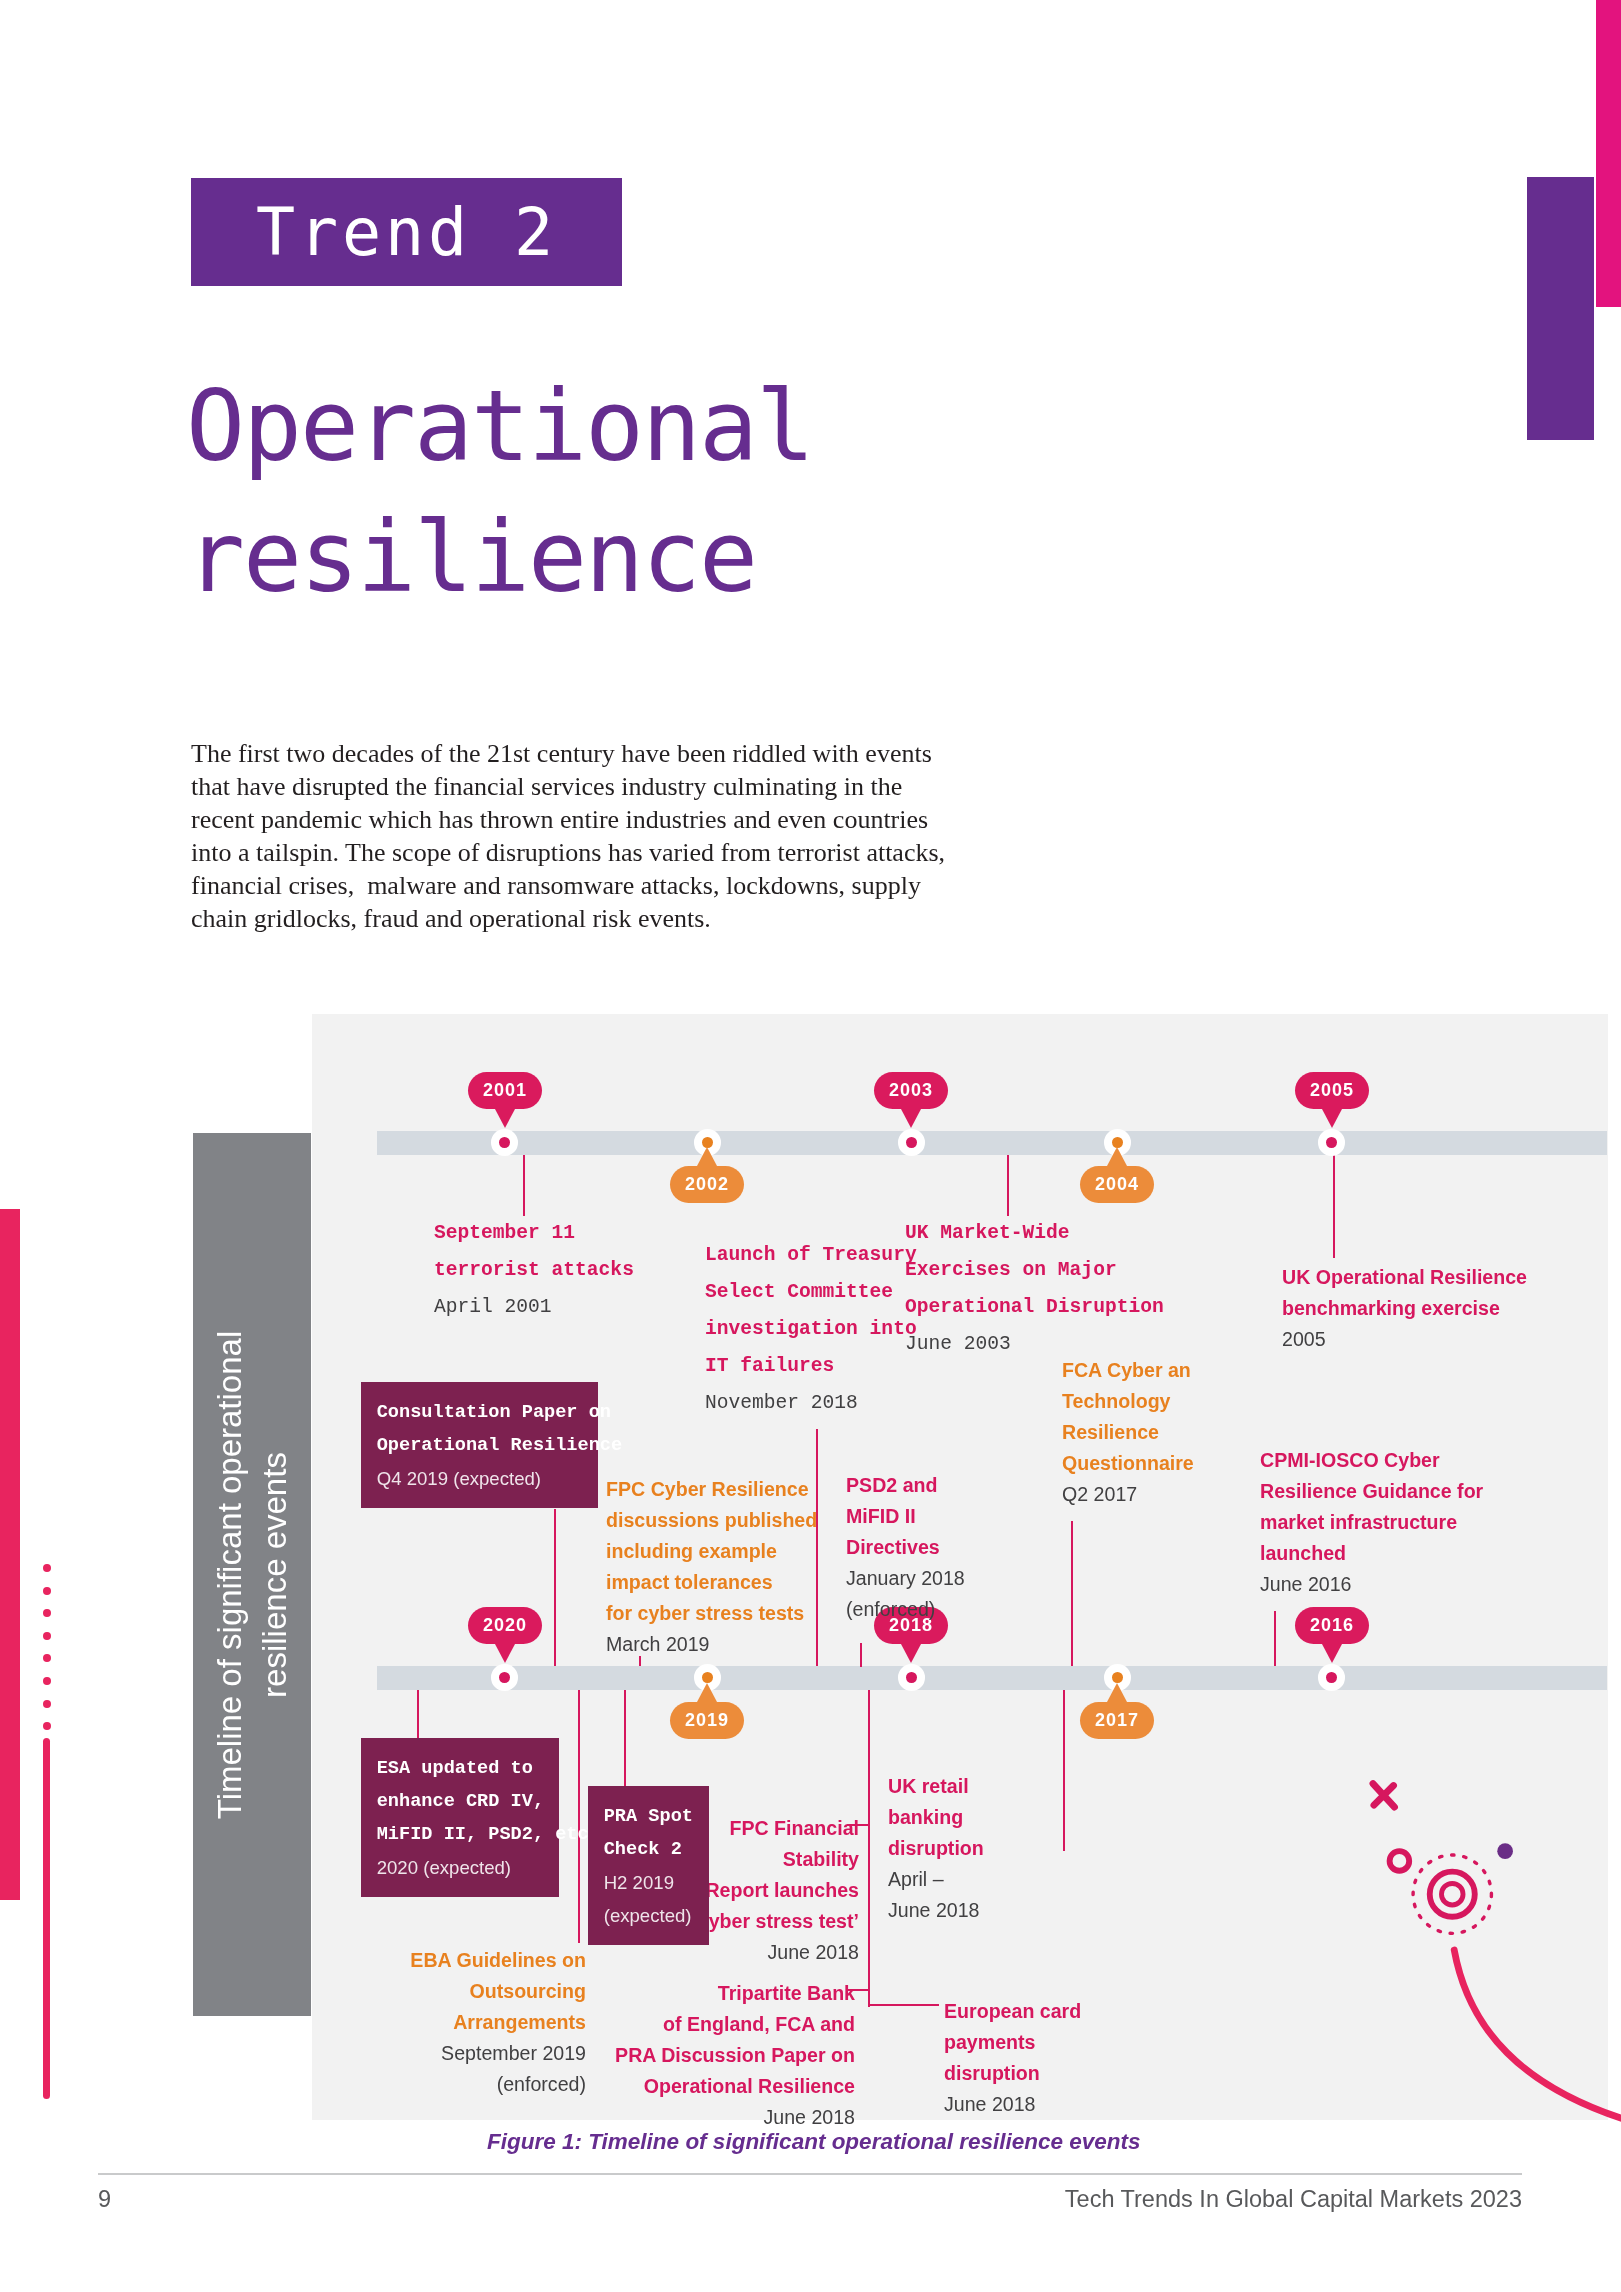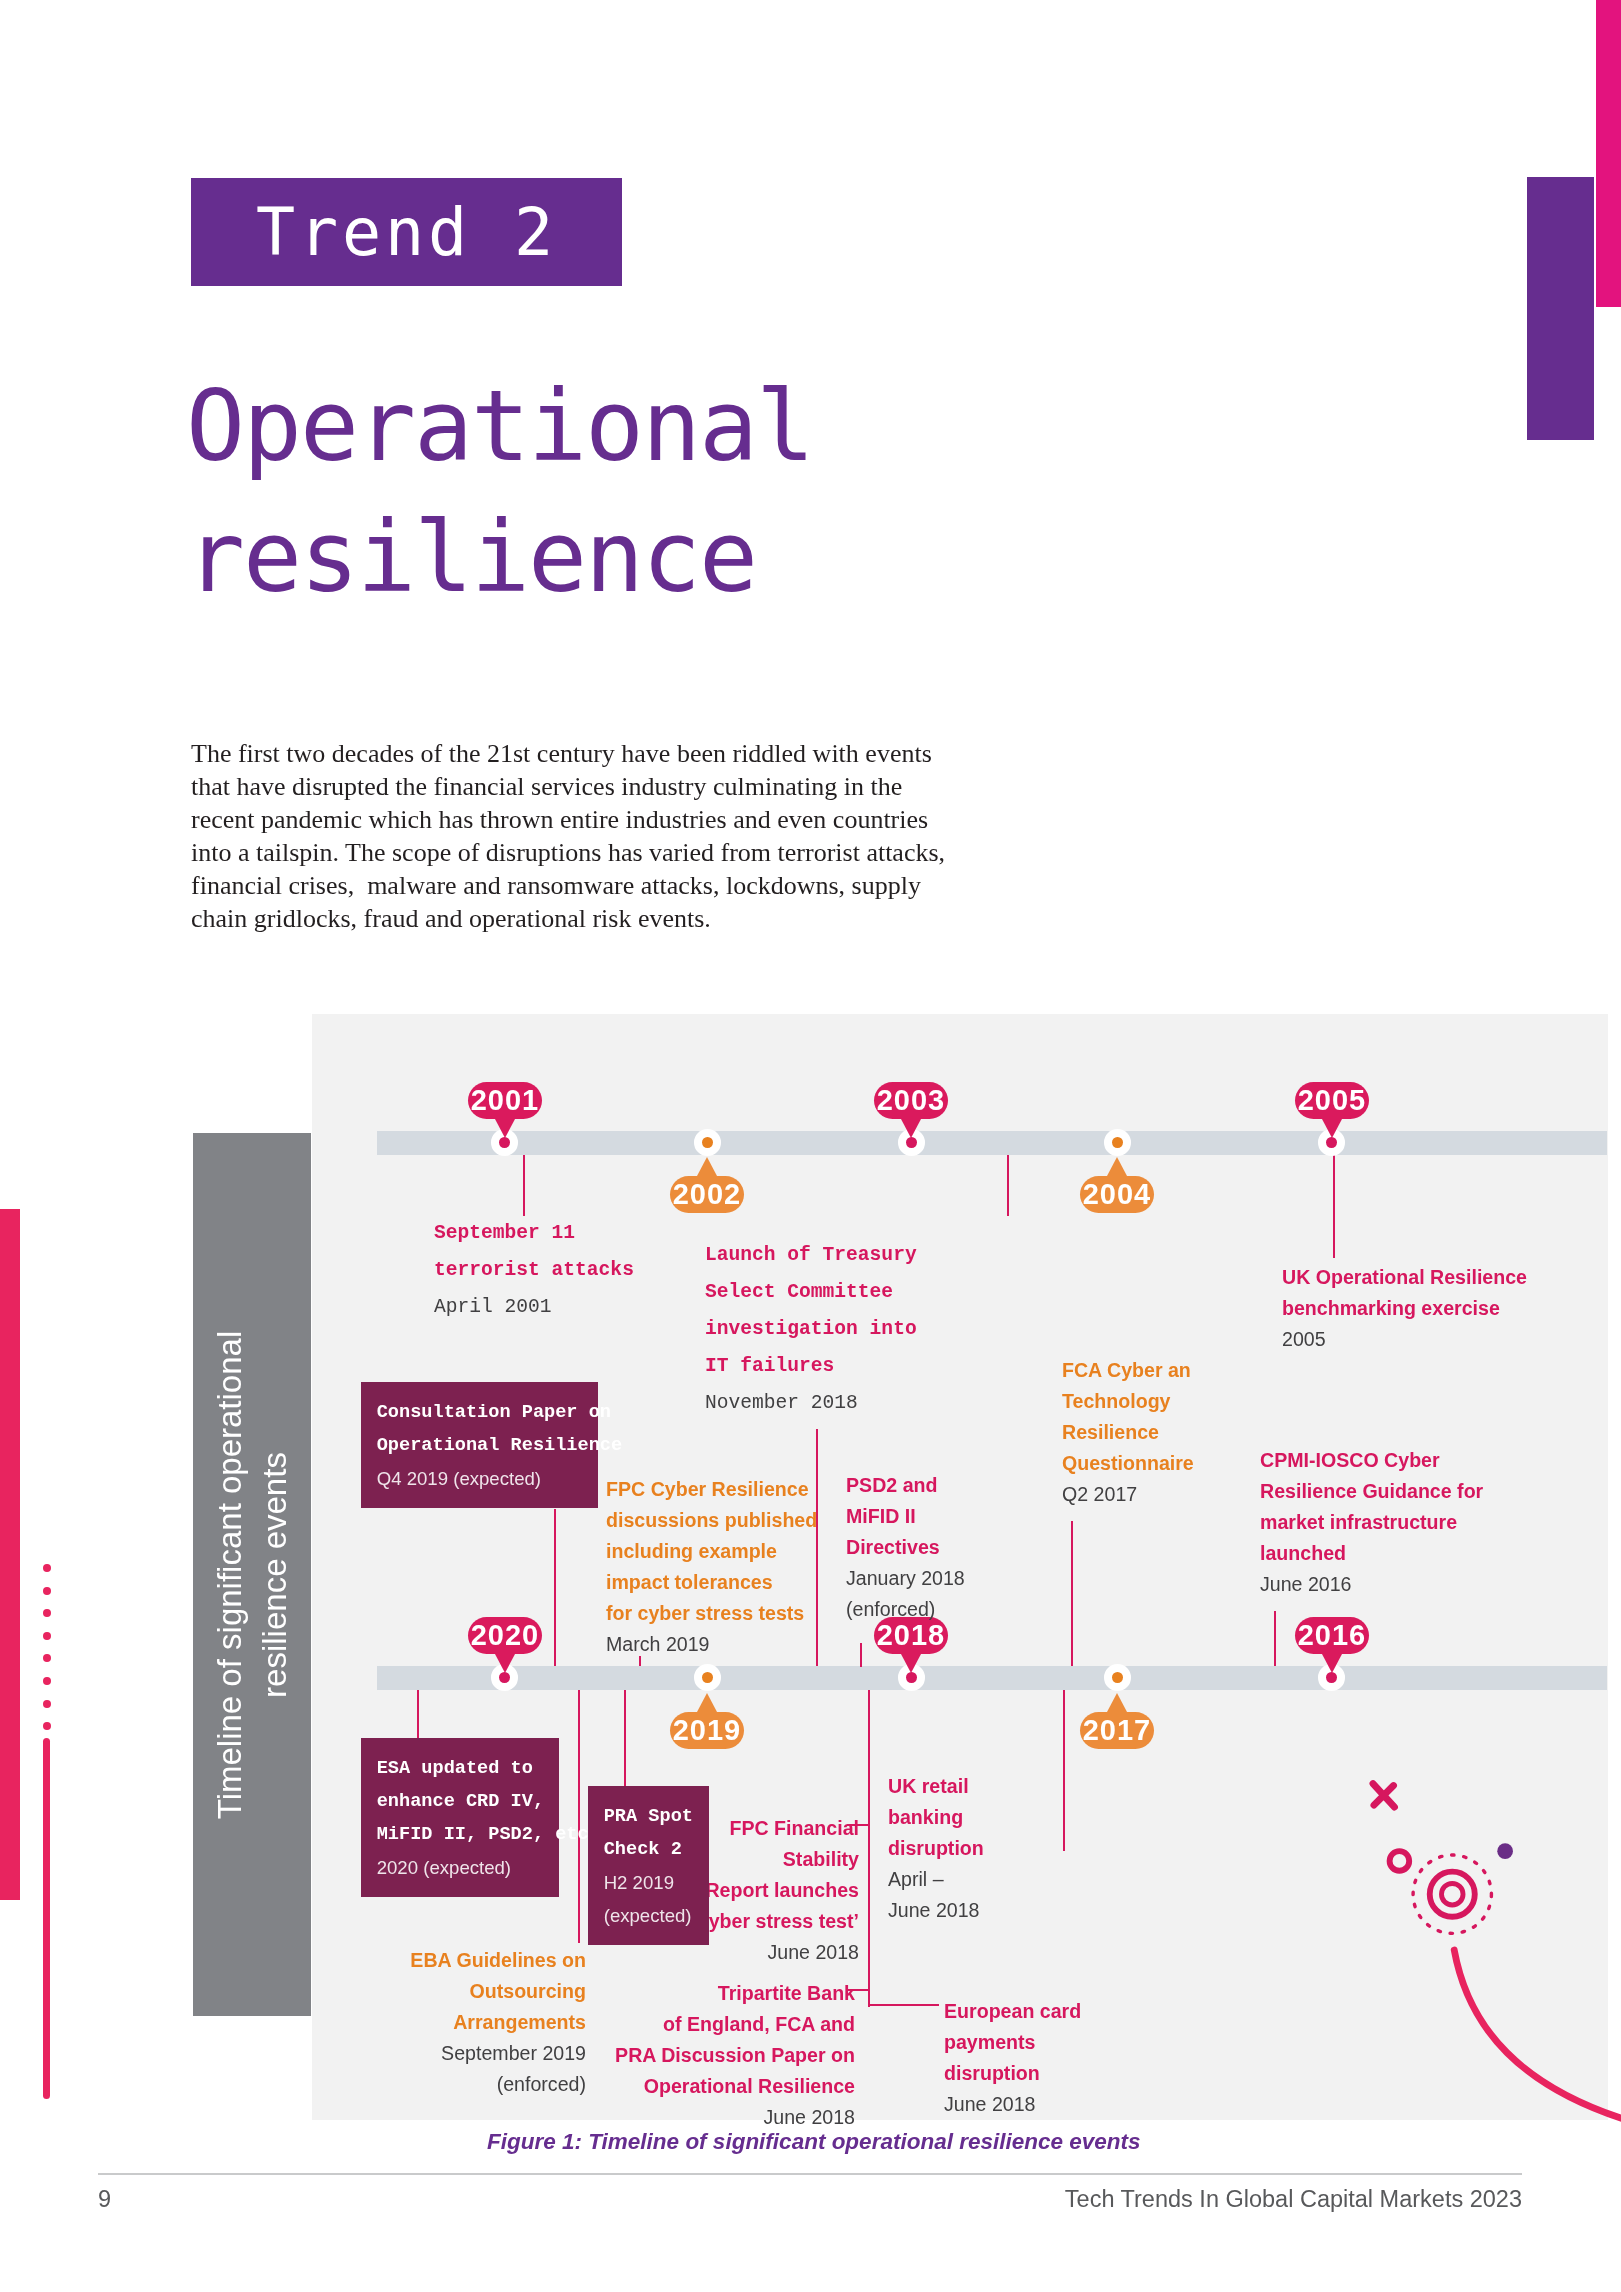--- a/index.html
+++ b/index.html
@@ -49,21 +49,21 @@
                     display:flex;flex-direction:column;justify-content:center;
                     color:#fff;font-size:33px;line-height:45px;text-align:center;white-space:pre;}
   .tbar{position:absolute;left:377px;width:1230px;height:23.5px;background:var(--bargray);}
 
   .dot{position:absolute;width:26.5px;height:26.5px;border-radius:50%;background:#fff;}
   .dot::after{content:"";position:absolute;left:7.8px;top:7.8px;width:10.8px;height:10.8px;border-radius:50%;}
   .dot.pink::after{background:var(--pink);}
   .dot.orange::after{background:var(--orange);}
 
   .balloon{position:absolute;width:74px;height:37px;border-radius:18.6px;display:flex;align-items:center;
-           justify-content:center;color:#fff;font-weight:bold;font-size:29px;letter-spacing:1px;margin-top:10px;}
+           justify-content:center;color:#fff;font-weight:bold;font-size:18px;letter-spacing:1px;}
   .balloon.pink{background:var(--pink-balloon);}
   .balloon.orange{background:var(--orange-balloon);}
   .balloon::after{content:"";position:absolute;left:50%;transform:translateX(-50%);
                   border-left:10.8px solid transparent;border-right:10.8px solid transparent;}
   .balloon.pink::after{top:100%;border-top:19.6px solid var(--pink-balloon);}
   .balloon.orange::after{bottom:100%;border-bottom:19.6px solid var(--orange-balloon);}
 
   .vline{position:absolute;width:2px;background:var(--pink);}
   .hline{position:absolute;height:2px;background:var(--pink);}
 
@@ -196,20 +196,26 @@
 terrorist attacks</span>
     <span class="d">April 2001</span>
   </div>
   <div class="evt pink lh38" style="left:705px;top:1237px">
     <span class="t">Launch of Treasury
 Select Committee
 investigation into
 IT failures</span>
     <span class="d">November 2018</span>
   </div>
+  <div class="evt pink lh38" style="left:905px;top:1215px">
+    <span class="t">UK Market-Wide
+Exercises on Major
+Operational Disruption</span>
+    <span class="d">June 2003</span>
+  </div>
   <div class="evt pink" style="left:1282px;top:1262px">
     <span class="t">UK Operational Resilience
 benchmarking exercise</span>
     <span class="d">2005</span>
   </div>
   <div class="evt orange" style="left:1062px;top:1355px">
     <span class="t">FCA Cyber an
 Technology
 Resilience
 Questionnaire</span>

